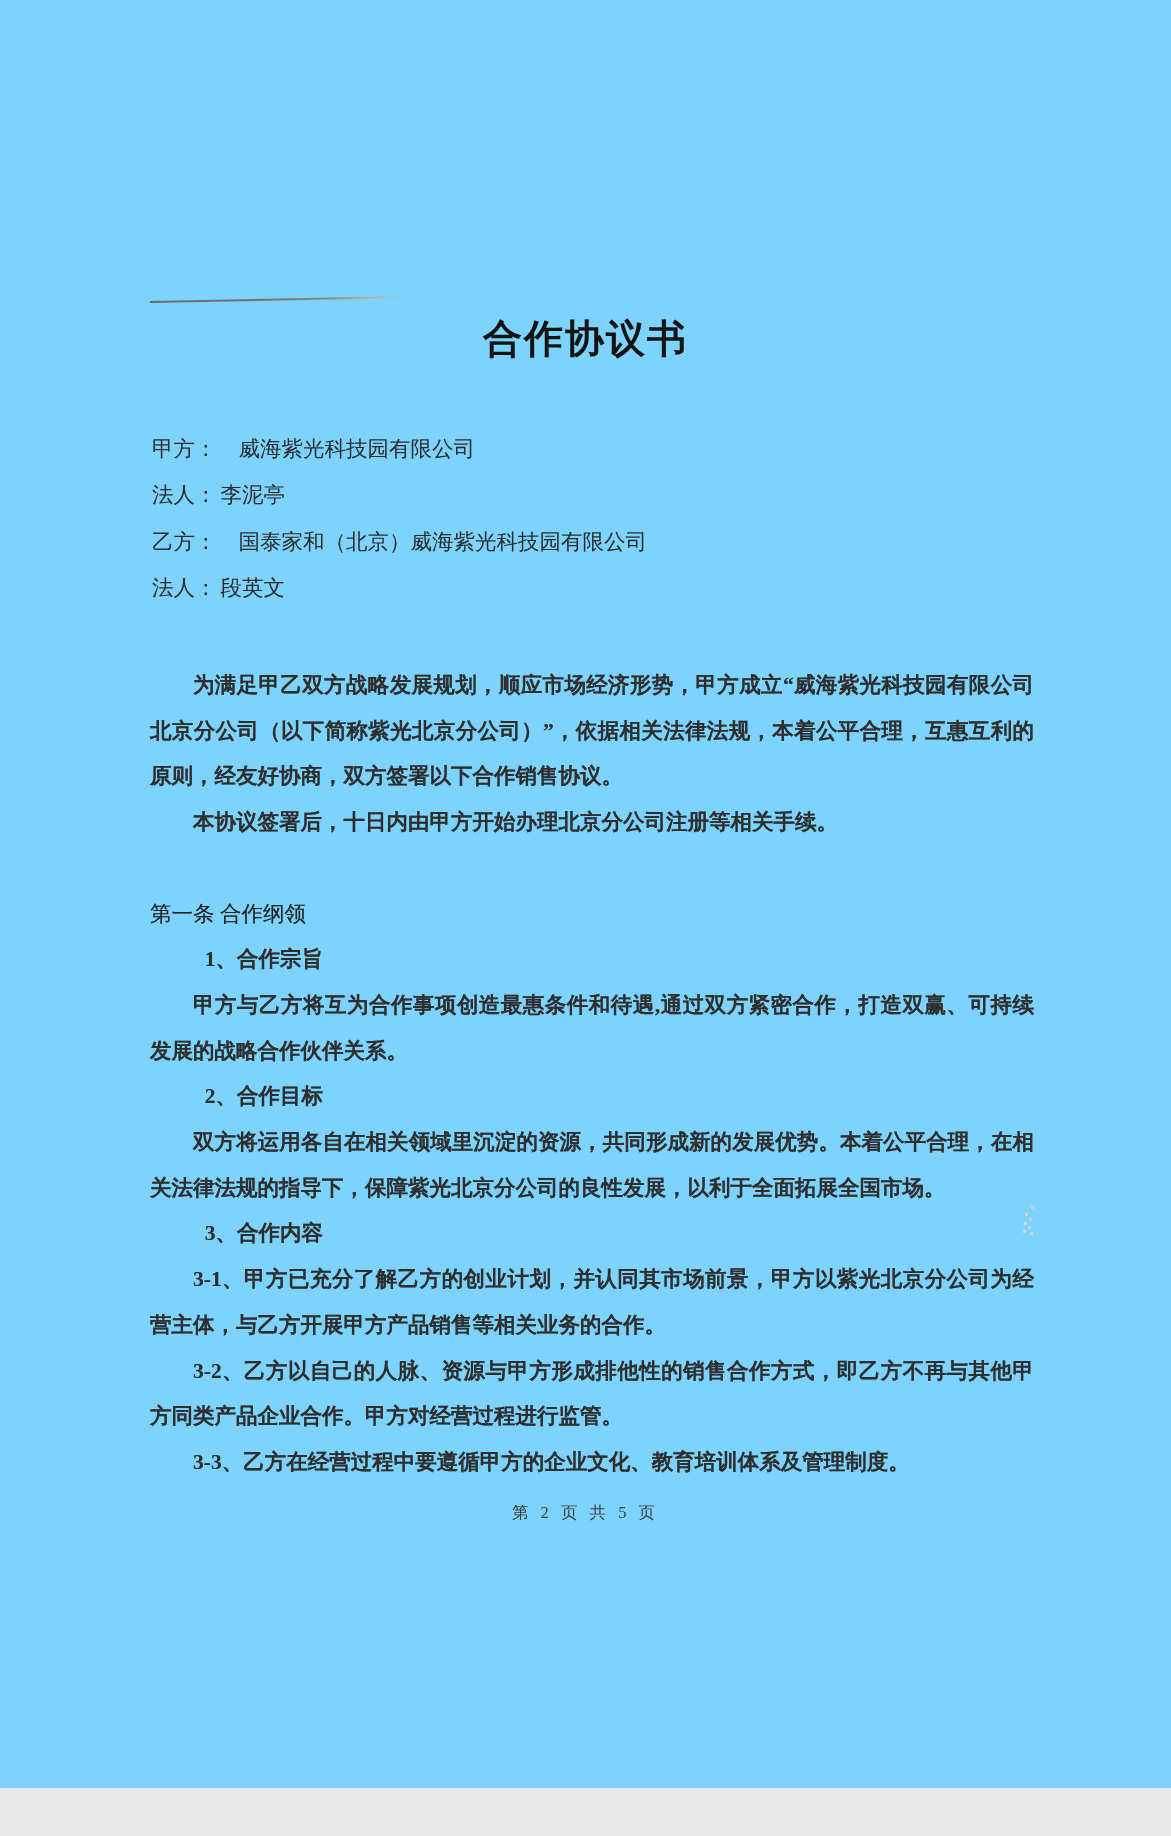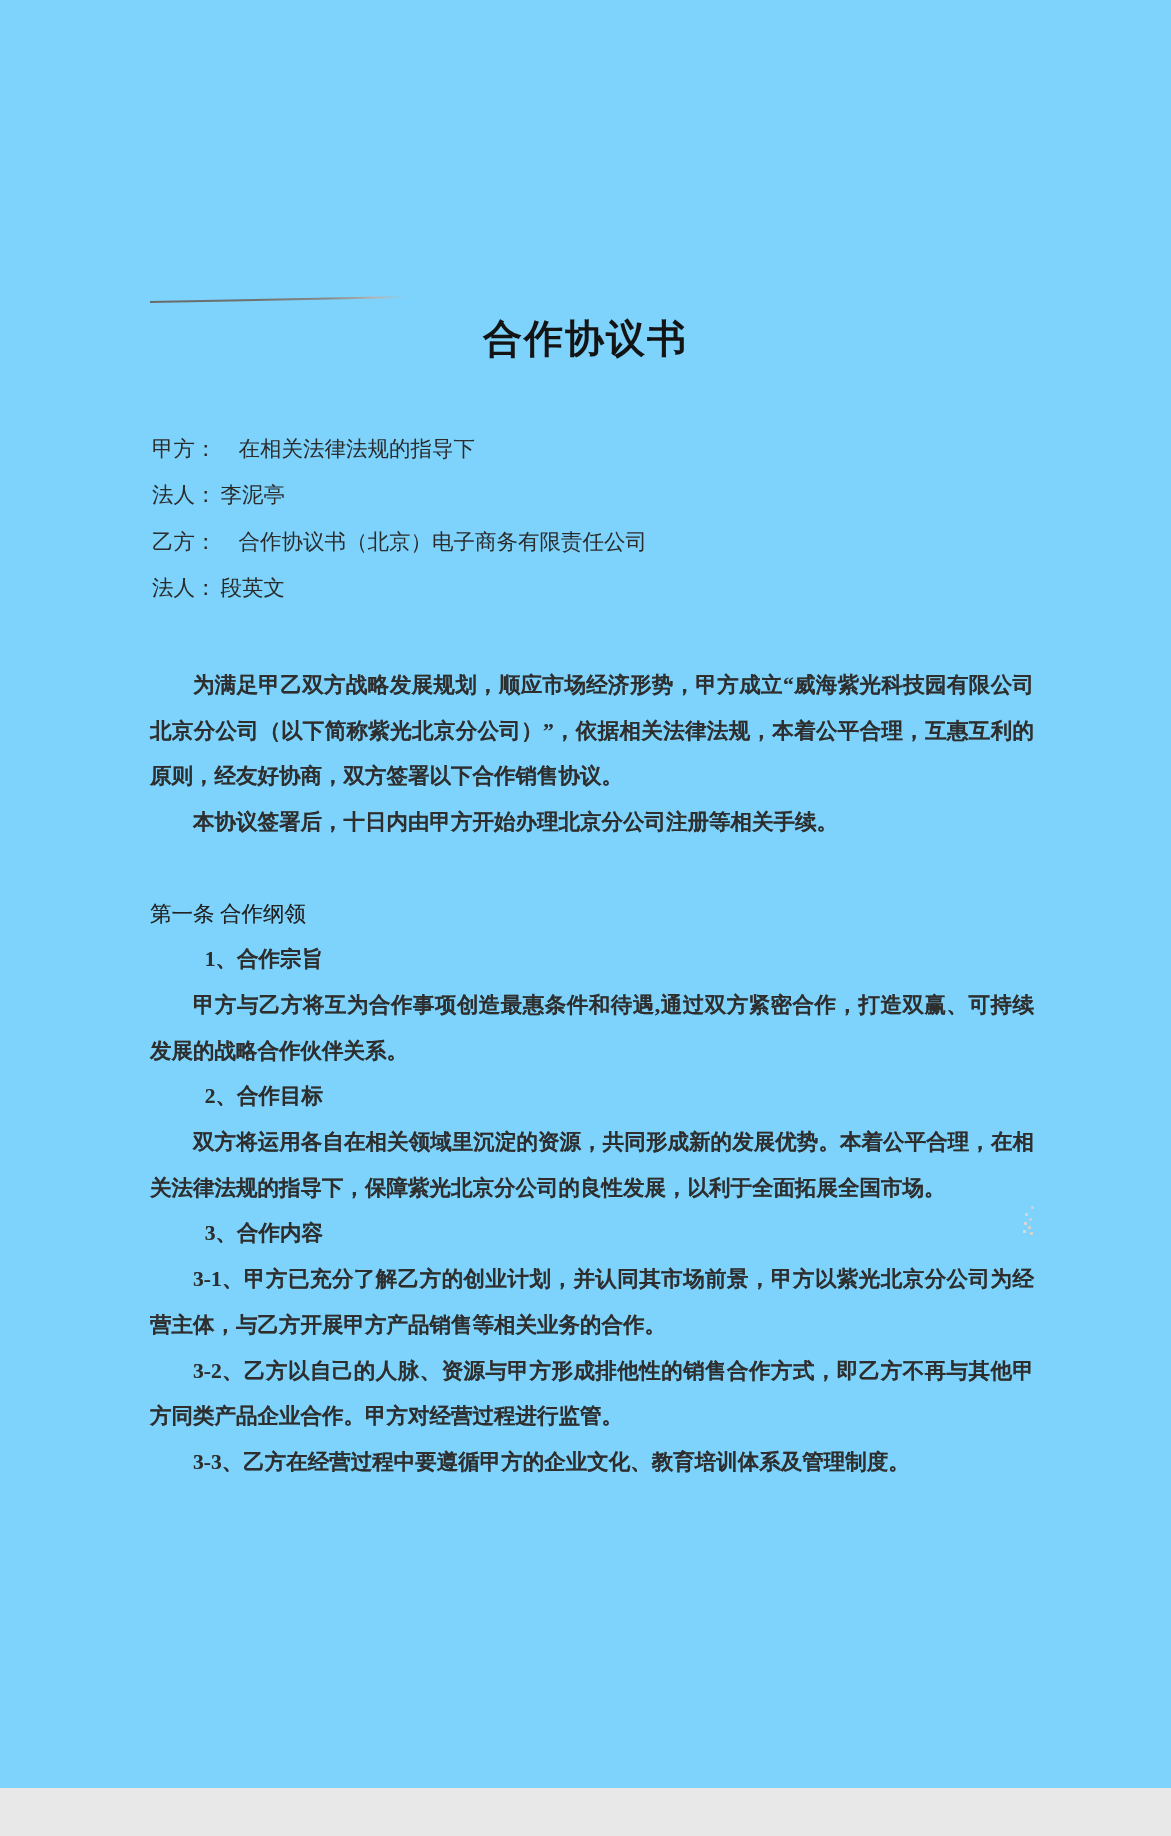--- a/index.html
+++ b/index.html
@@ -117,29 +117,29 @@
 
 <div class="page">
 
   <div class="scan-line"></div>
 
   <h1 class="title">合作协议书</h1>
 
   <div class="parties">
     <div class="party-row">
       <span class="party-label">甲方：</span>
-      <span class="gap-wide">在相关法律法规的指导下</span>
+      <span class="gap-wide">威海紫光科技园有限公司</span>
     </div>
     <div class="party-row">
       <span class="party-label">法人：</span>
       <span class="gap-narrow">李泥亭</span>
     </div>
     <div class="party-row">
       <span class="party-label">乙方：</span>
-      <span class="gap-wide">合作协议书（北京）电子商务有限责任公司</span>
+      <span class="gap-wide">国泰家和（北京）威海紫光科技园有限公司</span>
     </div>
     <div class="party-row">
       <span class="party-label">法人：</span>
       <span class="gap-narrow">段英文</span>
     </div>
   </div>
 
   <div class="body-block">
     <p>为满足甲乙双方战略发展规划，顺应市场经济形势，甲方成立“威海紫光科技园有限公司北京分公司（以下简称紫光北京分公司）”，依据相关法律法规，本着公平合理，互惠互利的原则，经友好协商，双方签署以下合作销售协议。</p>
     <p>本协议签署后，十日内由甲方开始办理北京分公司注册等相关手续。</p>
@@ -151,16 +151,17 @@
 
     <p class="subitem">2、合作目标</p>
     <p>双方将运用各自在相关领域里沉淀的资源，共同形成新的发展优势。本着公平合理，在相关法律法规的指导下，保障紫光北京分公司的良性发展，以利于全面拓展全国市场。</p>
 
     <p class="subitem">3、合作内容</p>
     <p>3-1、甲方已充分了解乙方的创业计划，并认同其市场前景，甲方以紫光北京分公司为经营主体，与乙方开展甲方产品销售等相关业务的合作。</p>
     <p>3-2、乙方以自己的人脉、资源与甲方形成排他性的销售合作方式，即乙方不再与其他甲方同类产品企业合作。甲方对经营过程进行监管。</p>
     <p>3-3、乙方在经营过程中要遵循甲方的企业文化、教育培训体系及管理制度。</p>
   </div>
 
+  <div class="footer">第 2 页 共 5 页</div>
 
   <div class="speckle"></div>
 
 </div>
 
 </body></html>

